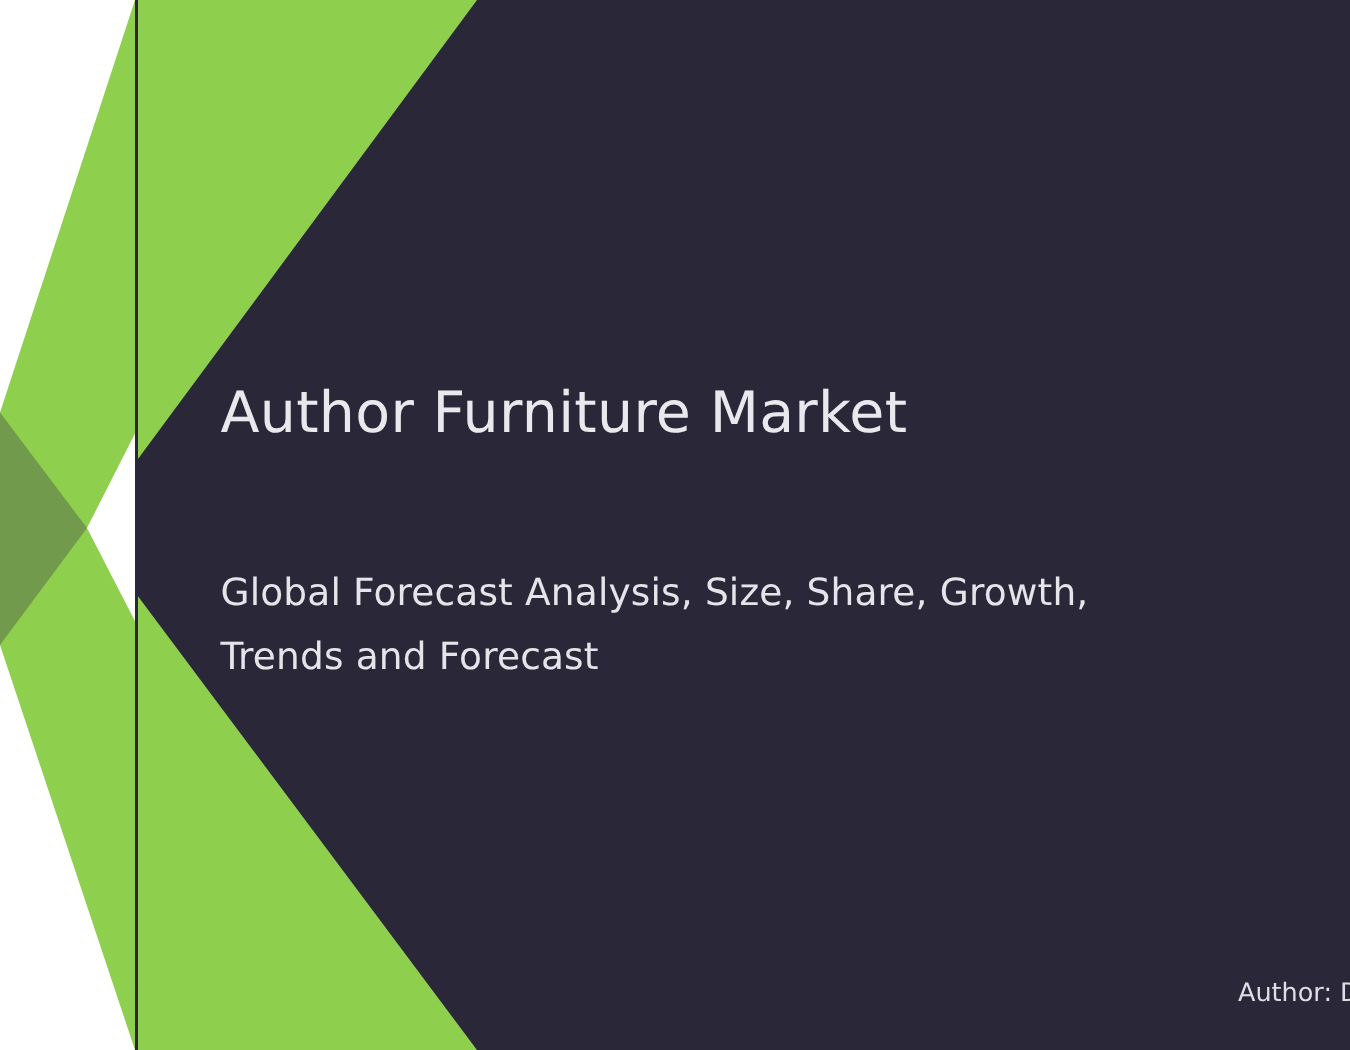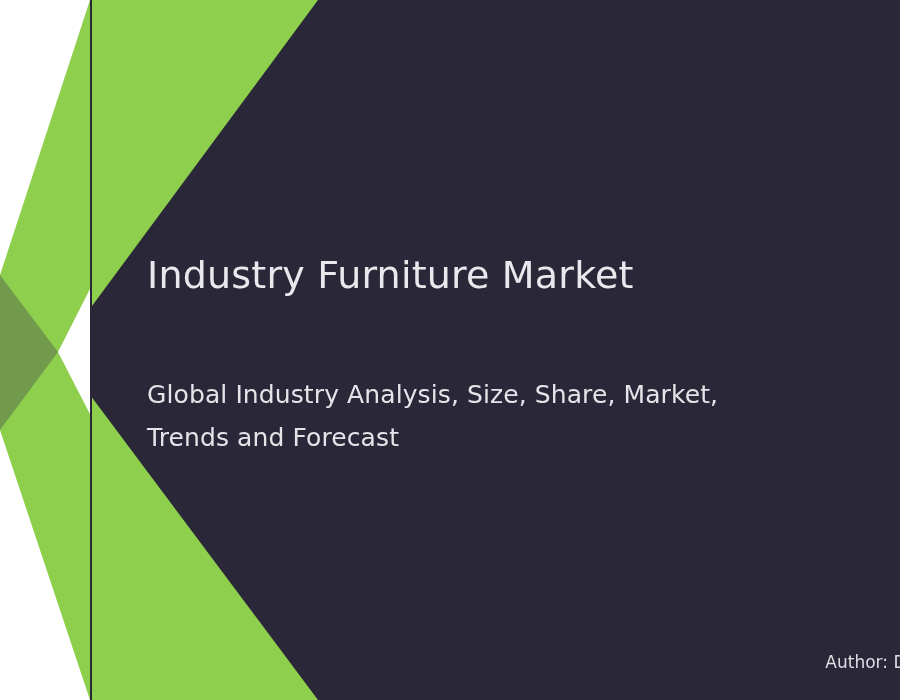--- a/index.html
+++ b/index.html
@@ -88,22 +88,22 @@
       <polygon points="0,275 58,352 0,430" fill="#719a4c"></polygon>
 
       <polygon points="58,352 92,285 92,418" fill="#ffffff"></polygon>
 
       <rect x="90" y="0" width="2" height="700" fill="#2a2838"></rect>
     </svg>
   </div>
 
   <div id="content-layer">
 
-    <div class="title-text">Industry Furniture Market</div>
+    <div class="title-text">Author Furniture Market</div>
 
-    <div class="subtitle-text">Global Industry Analysis, Size, Share, Market, Trends and Forecast</div>
+    <div class="subtitle-text">Global Forecast Analysis, Size, Share, Growth, Trends and Forecast</div>
 
     <div class="author-text">
       <span class="author-inner">Author: Data</span>
     </div>
 
   </div>
 </div>
 
 </body></html>

